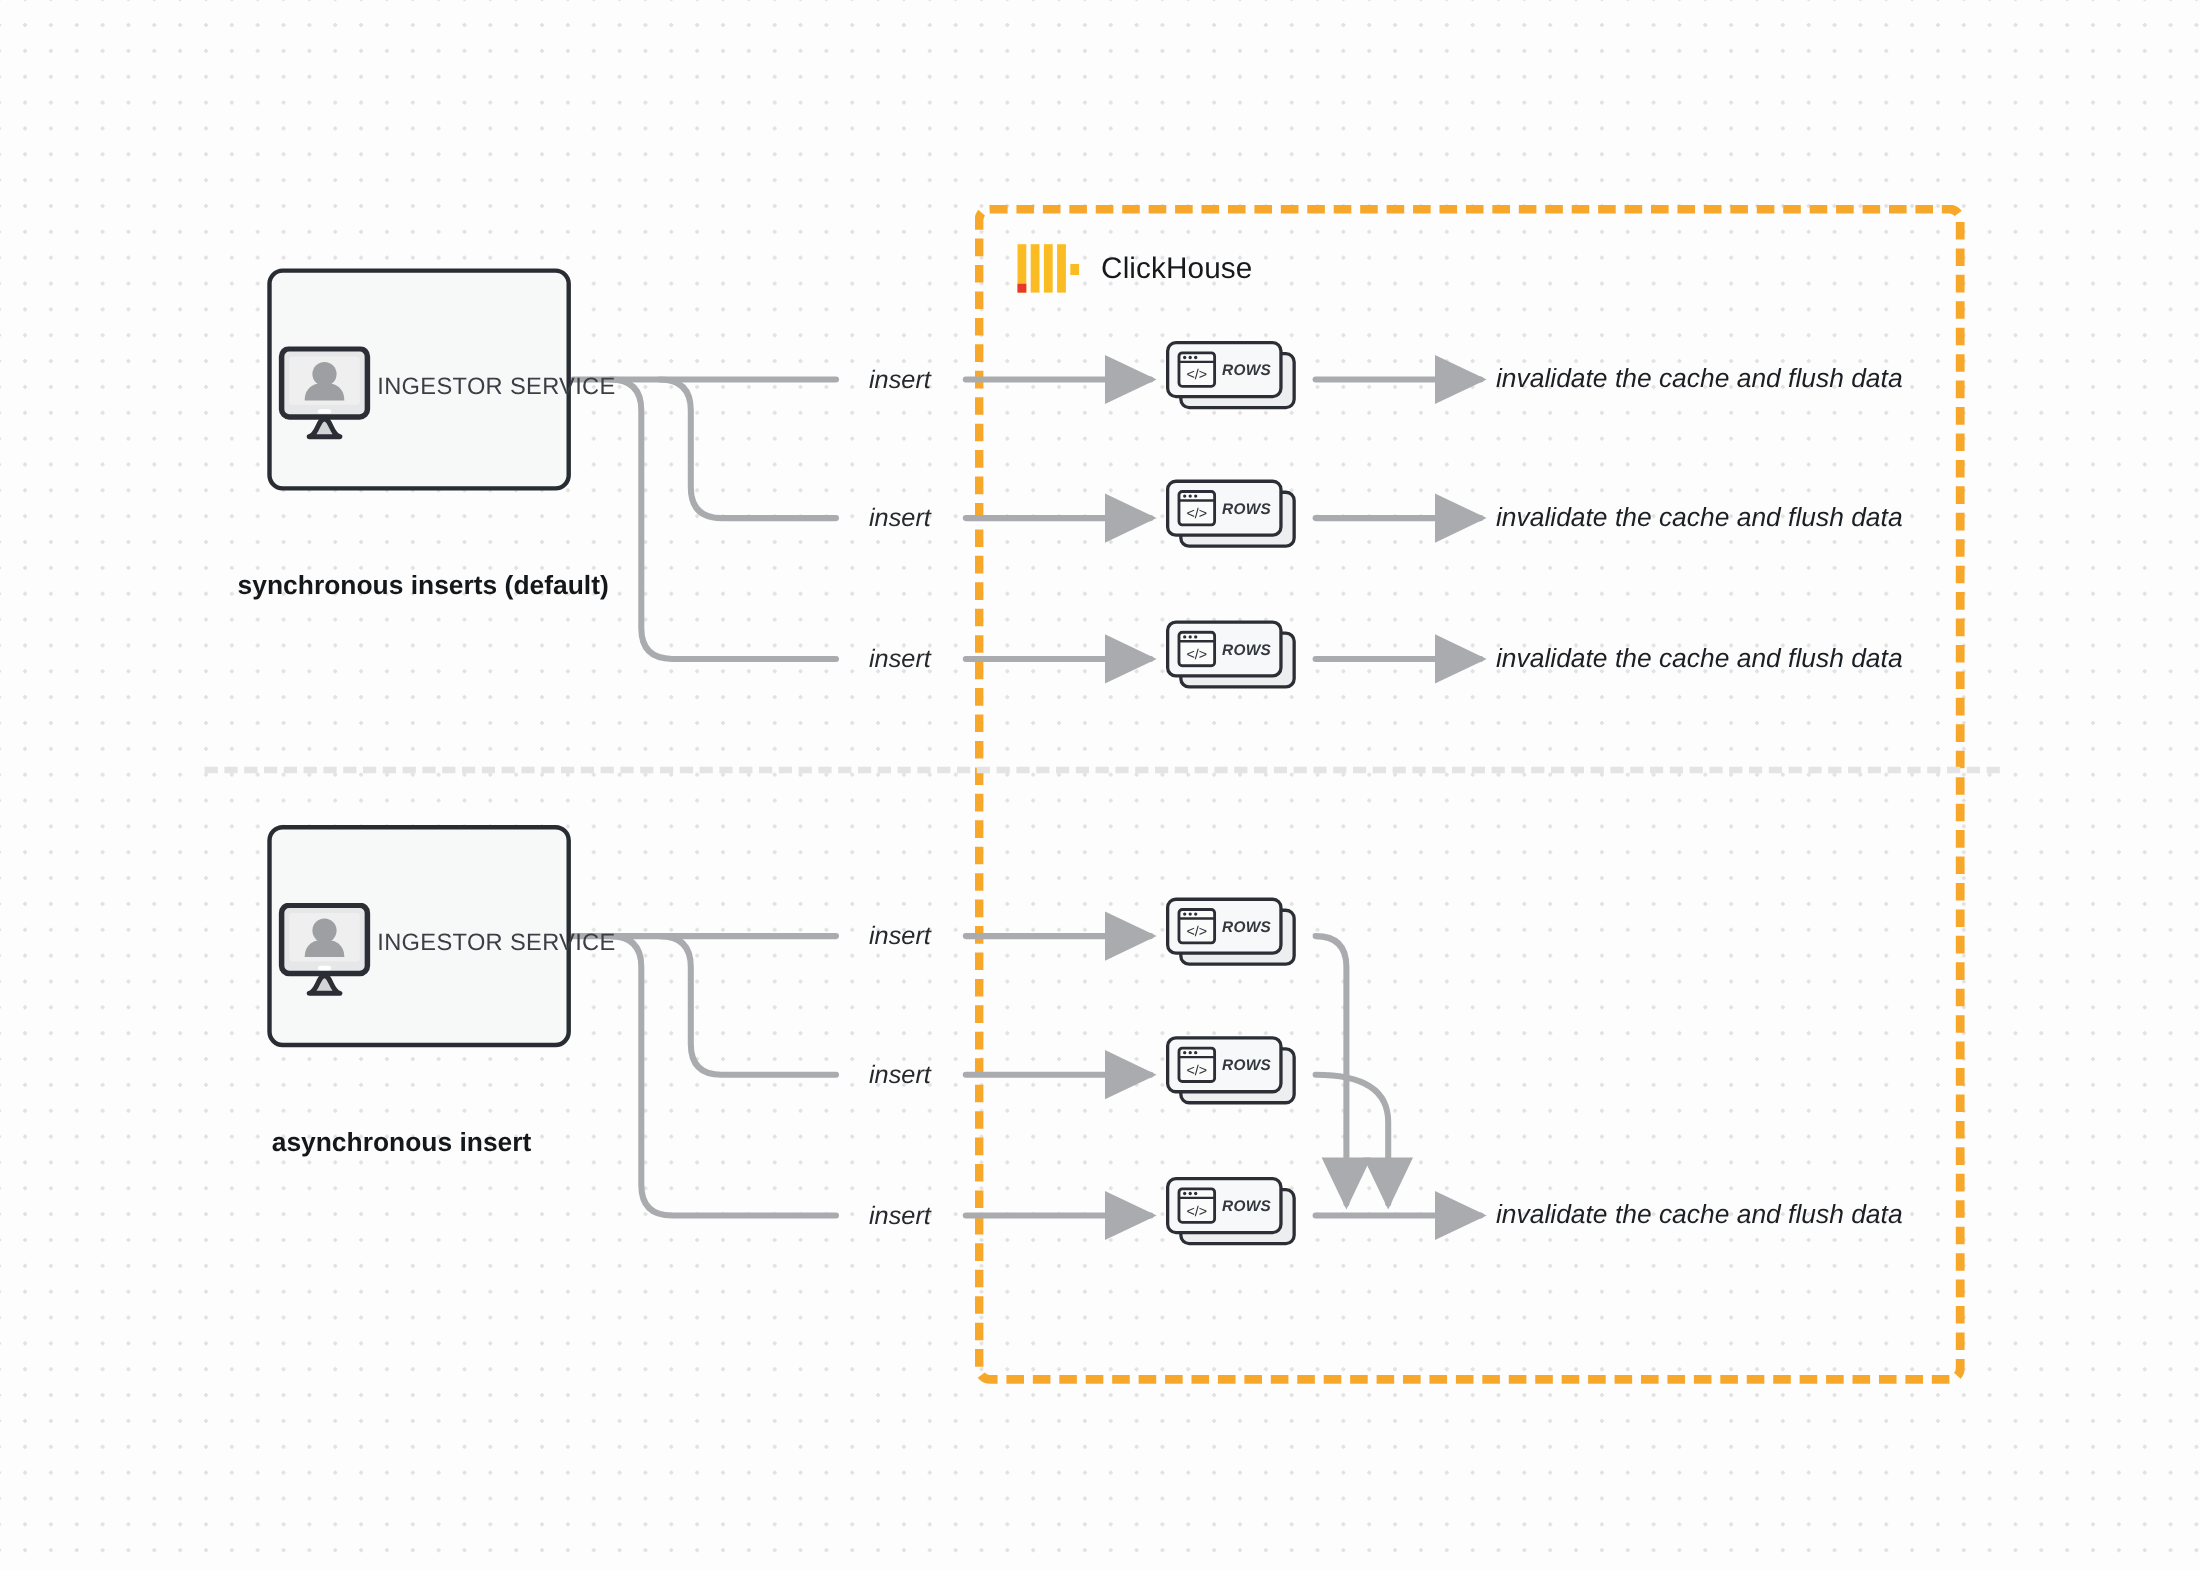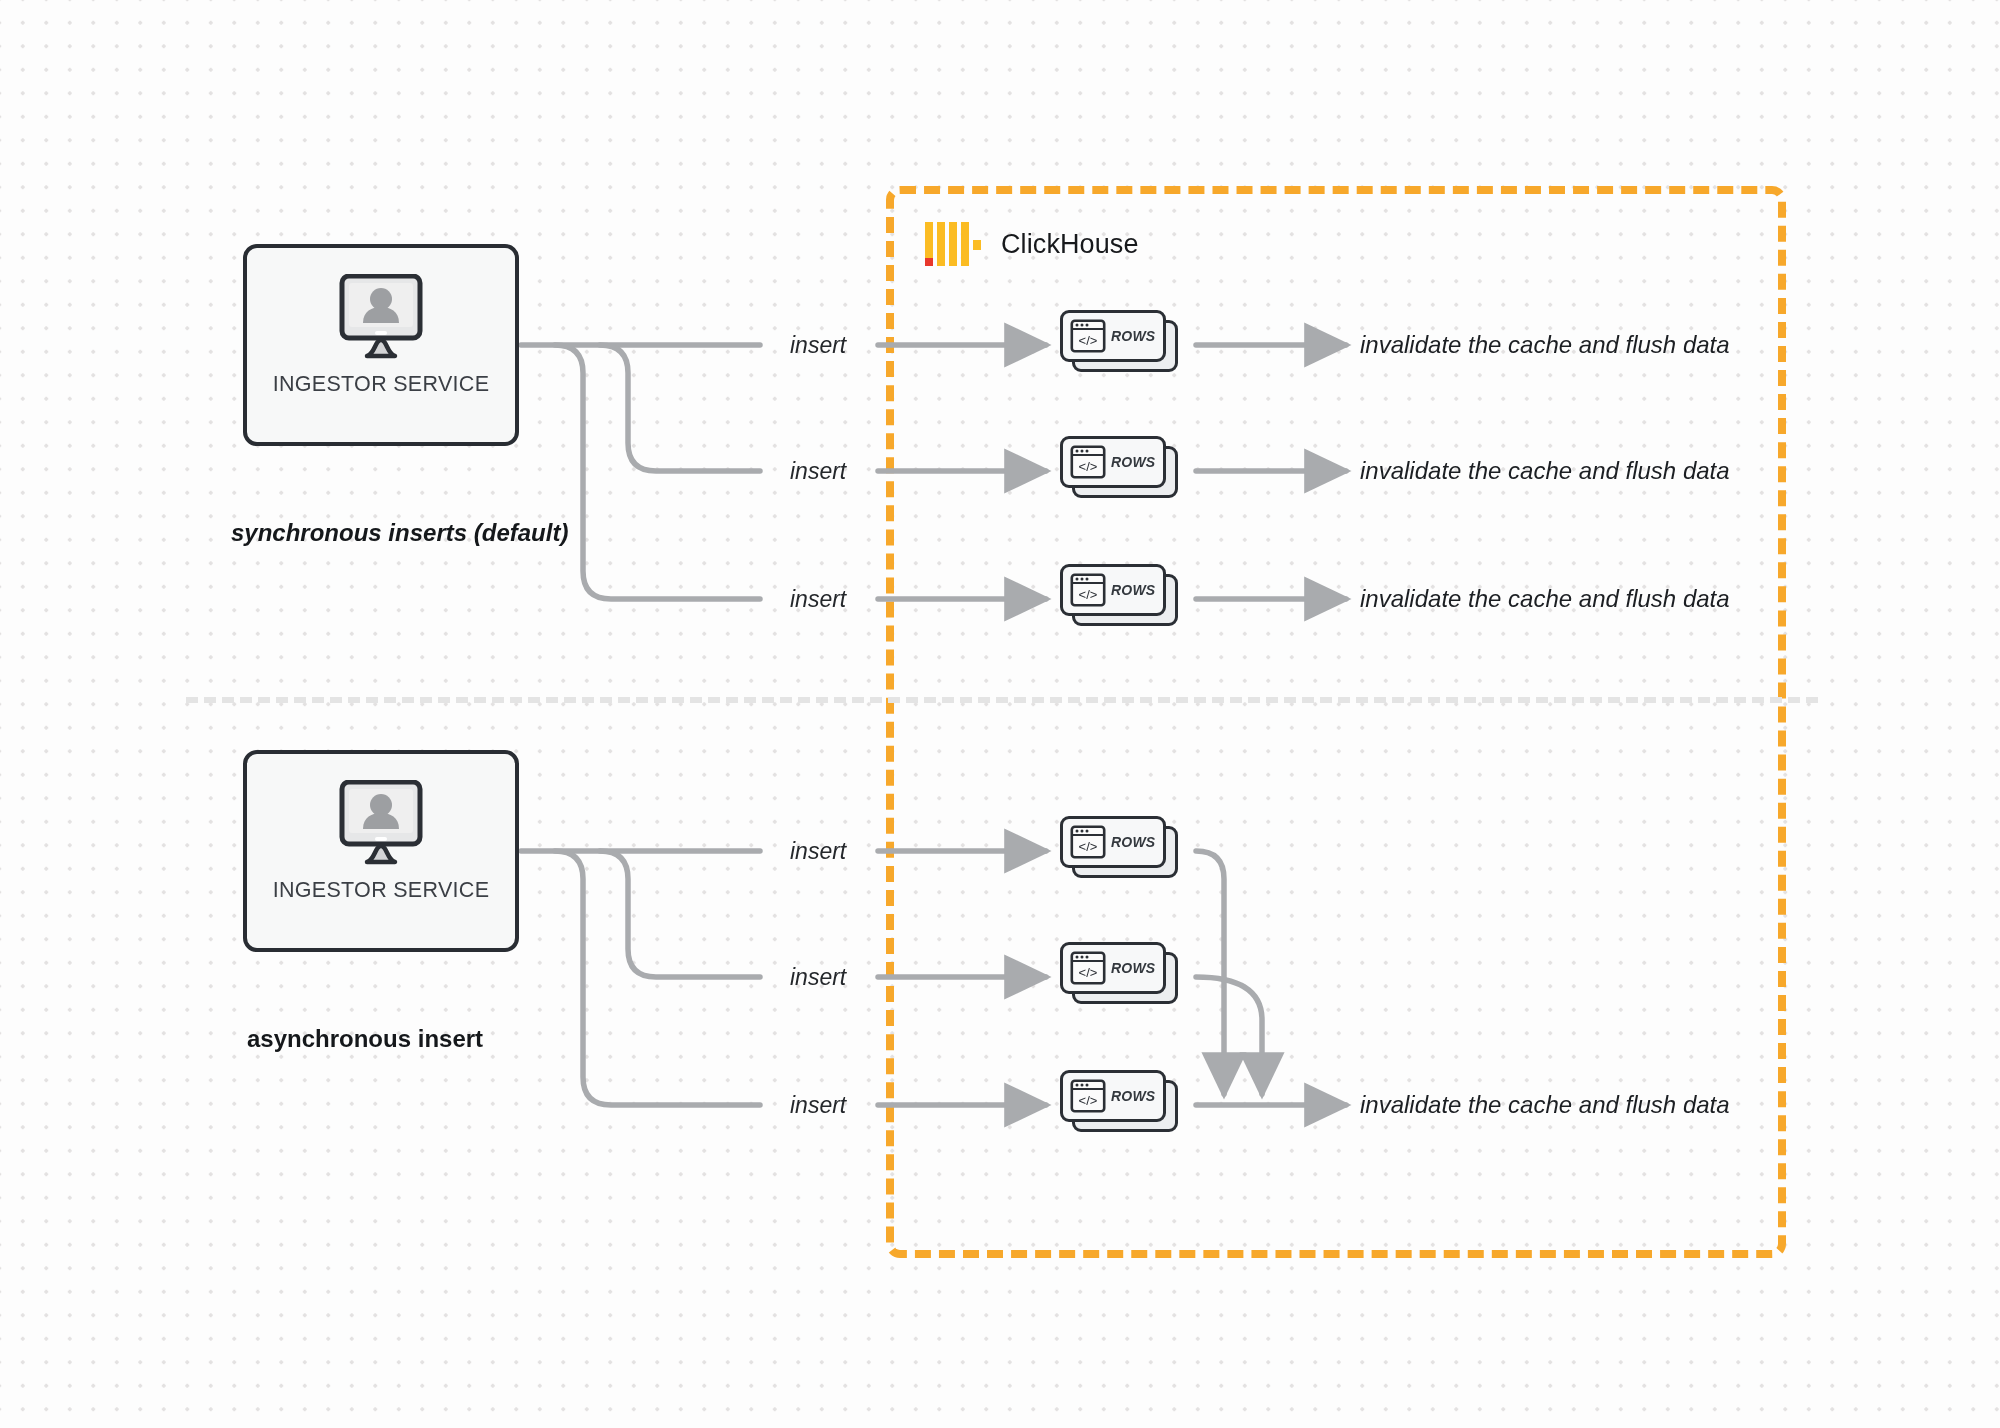--- a/index.html
+++ b/index.html
@@ -72,21 +72,21 @@
   
   .ingestor {
     position: absolute;
     width: 276px;
     height: 202px;
     background: #f7f8f8;
     border: 4px solid #292d33;
     border-radius: 14px;
     box-sizing: border-box;
     display: flex;
-    flex-direction: column;
+    flex-direction: row;
     align-items: center;
     justify-content: flex-start;
   }
   .ingestor .monitor {
     margin-top: 26px;
     width: 96px;
     height: 86px;
     position: relative;
   }
   .ingestor .mon-label {
@@ -237,21 +237,21 @@
         <rect x="16" y="9" width="64" height="44" rx="3" fill="#efefef"></rect>
         <circle cx="48" cy="25" r="11" fill="#9d9fa2"></circle>
         <path d="M30 49 C30 37 39 33 48 33 C57 33 66 37 66 49 Z" fill="#9d9fa2"></path>
         <rect x="42" y="57" width="12" height="4" rx="2" fill="#ffffff"></rect>
         <path d="M34 82 C42 80 42 66 48 66 C54 66 54 80 62 82 Z" fill="#d3d4d6" stroke="#2b2f35" stroke-width="4.5" stroke-linejoin="round"></path>
       </svg>
     </div>
     <div class="mon-label">INGESTOR SERVICE</div>
   </div>
 
-  <div class="section-label" style="left:231px; top:533px;font-style:italic;">synchronous inserts (default)</div>
+  <div class="section-label" style="left:216px; top:533px;">synchronous inserts (default)</div>
 
   <div class="edge-label" style="left:790px; top:345px;">insert</div>
   <div class="edge-label" style="left:790px; top:471px;">insert</div>
   <div class="edge-label" style="left:790px; top:599px;">insert</div>
 
   <div class="rows-node" style="left:1060px; top:310px;">
     <div class="card-back"></div>
     <div class="card-front">
       <div class="win">
         <svg viewBox="0 0 36 34" width="36" height="34" xmlns="http://www.w3.org/2000/svg">

